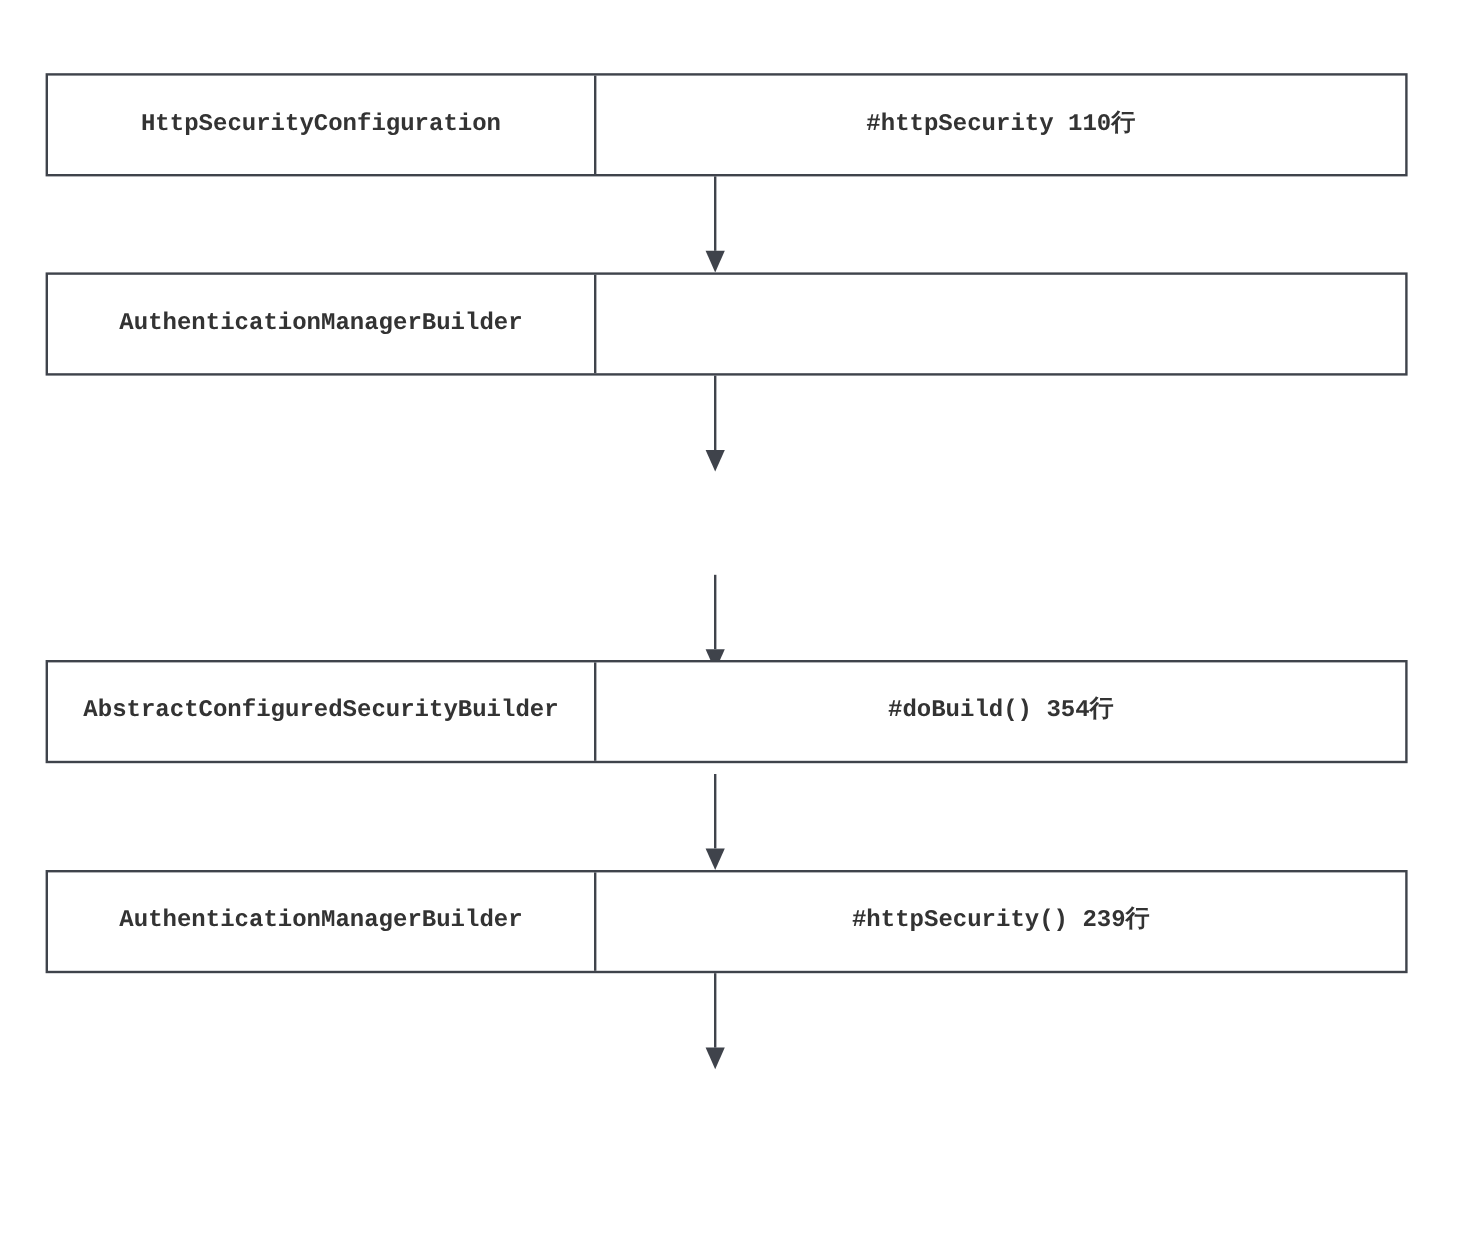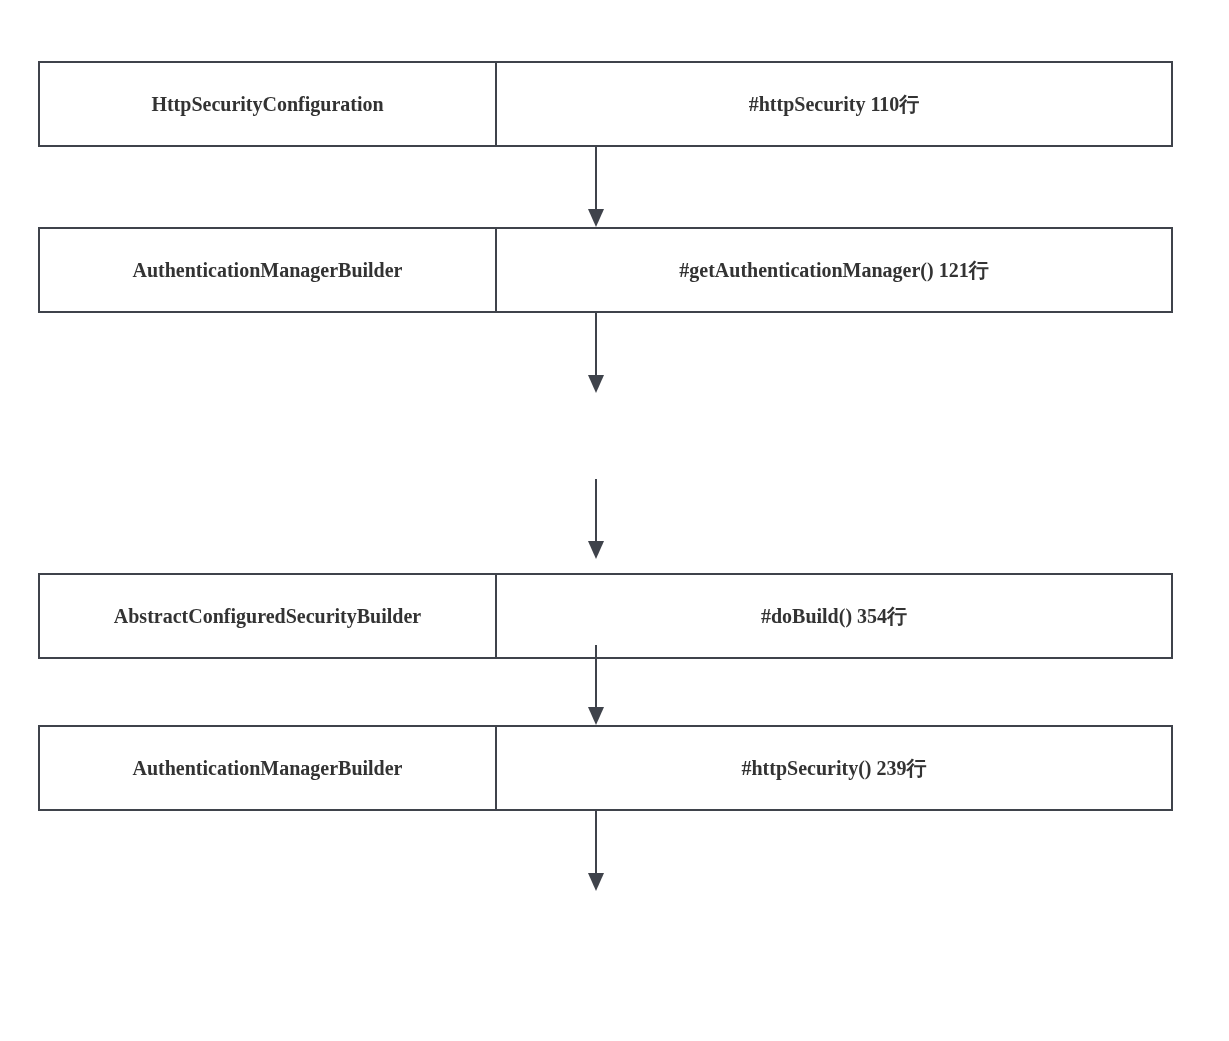--- a/index.html
+++ b/index.html
@@ -10,21 +10,21 @@
   html, body {
     margin: 0;
     padding: 0;
     background: var(--bg);
   }
   .canvas {
     position: relative;
     width: 1229px;
     height: 1041px;
     background: var(--bg);
-    font-family: Liberation Serif, serif;
+    font-family: Liberation Mono, monospace;
     overflow: hidden;
   }
   .flow-row {
     position: absolute;
     left: 38px;
     width: 1135px;
     height: 86px;
     border: 2px solid var(--border);
     box-sizing: border-box;
     display: flex;
@@ -88,37 +88,34 @@
 
   <div class="down-arrow" style="top:147px">
     <div class="arrow-line"></div>
     <div class="arrow-head"></div>
   </div>
 
   <div class="flow-row" style="top:227px">
     <div class="cell class-cell">
       <span>AuthenticationManagerBuilder</span>
     </div>
-    <div class="cell method-cell">
-      <span>#getAuthenticationManager() 121行</span>
-    </div>
   </div>
 
   <div class="down-arrow" style="top:313px">
     <div class="arrow-line"></div>
     <div class="arrow-head"></div>
   </div>
 
 
   <div class="down-arrow" style="top:479px">
     <div class="arrow-line"></div>
     <div class="arrow-head"></div>
   </div>
 
-  <div class="flow-row" style="top:573px">
+  <div class="flow-row" style="top:550px">
     <div class="cell class-cell">
       <span>AbstractConfiguredSecurityBuilder</span>
     </div>
     <div class="cell method-cell">
       <span>#doBuild() 354行</span>
     </div>
   </div>
 
   <div class="down-arrow" style="top:645px">
     <div class="arrow-line"></div>

